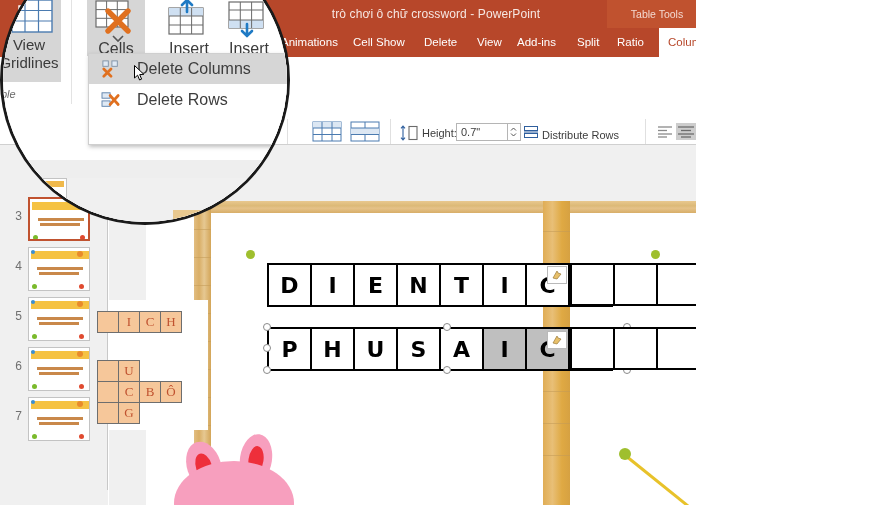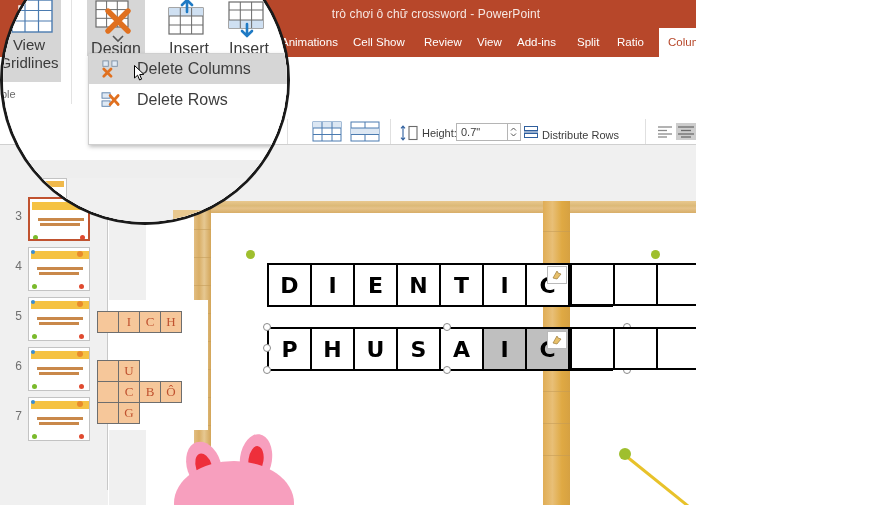--- a/index.html
+++ b/index.html
@@ -174,21 +174,21 @@
   }
   .mag-inner { position: absolute; left: 0; top: 0; width: 290px; height: 290px; }
   .m-white { position: absolute; left:0; top:52px; width:290px; height:238px; background:#fff; }
   .m-greybar { position:absolute; left:0; top:222px; width:290px; height:18px; background:#eeeeee; }
   .m-paneline { position:absolute; left:0; top:240px; width:290px; height:50px; background:#f0f0f0; }
 
   .m-btn { position: absolute; text-align: center; }
   .m-cap { font-size: 15px; color: #3b3b3b; line-height: 17px; }
   .m-hl { background: #d6d6d6; }
   .m-sep { position:absolute; width:1px; background:#e3e3e3; }
-  .m-grplabel { position:absolute; font-size:11px; color:#6a6a6a; }
+  .m-grplabel { position:absolute; font-size:11px; color:#6a6a6a;font-style:italic; }
 
   .m-menu {
     position: absolute; left: 85px; top: 115px; width: 200px; height: 92px;
     background: #ffffff; border: 1px solid #cfcfcf;
     box-shadow: 1px 2px 4px rgba(0,0,0,.25);
   }
   .m-menuitem {
     position: absolute; left: 0; width: 200px; height: 30px;
     font-size: 16px; color: #3d3d3d; line-height: 30px;
   }
@@ -203,26 +203,27 @@
 
 <div id="root">
 
   <div class="titlebar">
     <svg class="qat-save" viewBox="0 0 16 16">
       <path d="M1 1h11l3 3v11H1z" fill="none" stroke="#fff" stroke-width="1.4"></path>
       <rect x="4" y="1.6" width="6" height="5" fill="#b7472a" stroke="#fff" stroke-width="1.2"></rect>
       <rect x="4" y="9" width="8" height="6" fill="#fff"></rect>
     </svg>
     <div class="title-text">trò chơi ô chữ crossword  -  PowerPoint</div>
+    <div class="tabletools-label">Table Tools</div>
   </div>
 
   <div class="tabstrip">
     <div class="tab" style="left:272px">Animations</div>
     <div class="tab" style="left:344px">Cell Show</div>
-    <div class="tab" style="left:415px">Review</div>
+    <div class="tab" style="left:415px">Delete</div>
     <div class="tab" style="left:468px">View</div>
     <div class="tab" style="left:508px">Add-ins</div>
     <div class="tab" style="left:568px">Split</div>
     <div class="tab" style="left:608px">Ratio</div>
     <div class="tab active" style="left:659px">Columns</div>
 
     <svg class="bulb" viewBox="0 0 16 18">
       <path d="M8 1.5a4.6 4.6 0 0 0-2.8 8.3V12h5.6V9.8A4.6 4.6 0 0 0 8 1.5z" fill="none" stroke="#f7ddd4" stroke-width="1.2"></path>
       <rect x="5.8" y="13" width="4.4" height="1.3" fill="#f7ddd4"></rect>
       <rect x="6.4" y="15.2" width="3.2" height="1.2" fill="#f7ddd4"></rect>
@@ -650,21 +651,21 @@
 
       <div class="m-btn m-hl" style="left:84px;top:56px;width:58px;height:62px">
         <svg style="position:absolute;left:7px;top:5px" width="44" height="38" viewBox="0 0 44 38">
           <rect x="2" y="2" width="32" height="26" fill="#fff" stroke="#6b6b6b" stroke-width="1.2"></rect>
           <line x1="2" y1="10.6" x2="34" y2="10.6" stroke="#6b6b6b"></line>
           <line x1="2" y1="19.3" x2="34" y2="19.3" stroke="#6b6b6b"></line>
           <line x1="12.6" y1="2" x2="12.6" y2="28" stroke="#6b6b6b"></line>
           <line x1="23.3" y1="2" x2="23.3" y2="28" stroke="#6b6b6b"></line>
           <path d="M14 12 34 32M34 12 14 32" stroke="#e0701f" stroke-width="5.4" stroke-linecap="round"></path>
         </svg>
-        <div class="m-cap" style="position:absolute;left:0;top:46px;width:58px;font-size:16px">Design</div>
+        <div class="m-cap" style="position:absolute;left:0;top:46px;width:58px;font-size:16px">Cells</div>
       </div>
       <svg style="position:absolute;left:108px;top:95px" width="14" height="10" viewBox="0 0 14 10">
         <path d="M2 3 7 8 12 3" fill="none" stroke="#555" stroke-width="1.6"></path>
       </svg>
 
       <div class="m-btn" style="left:152px;top:56px;width:68px;height:88px">
         <svg style="position:absolute;left:12px;top:4px" width="44" height="40" viewBox="0 0 44 40">
           <rect x="2" y="10" width="34" height="26" fill="#fff" stroke="#6b6b6b" stroke-width="1.2"></rect>
           <rect x="2" y="10" width="34" height="8" fill="#cfe0f2"></rect>
           <line x1="2" y1="18" x2="36" y2="18" stroke="#6b6b6b"></line>

